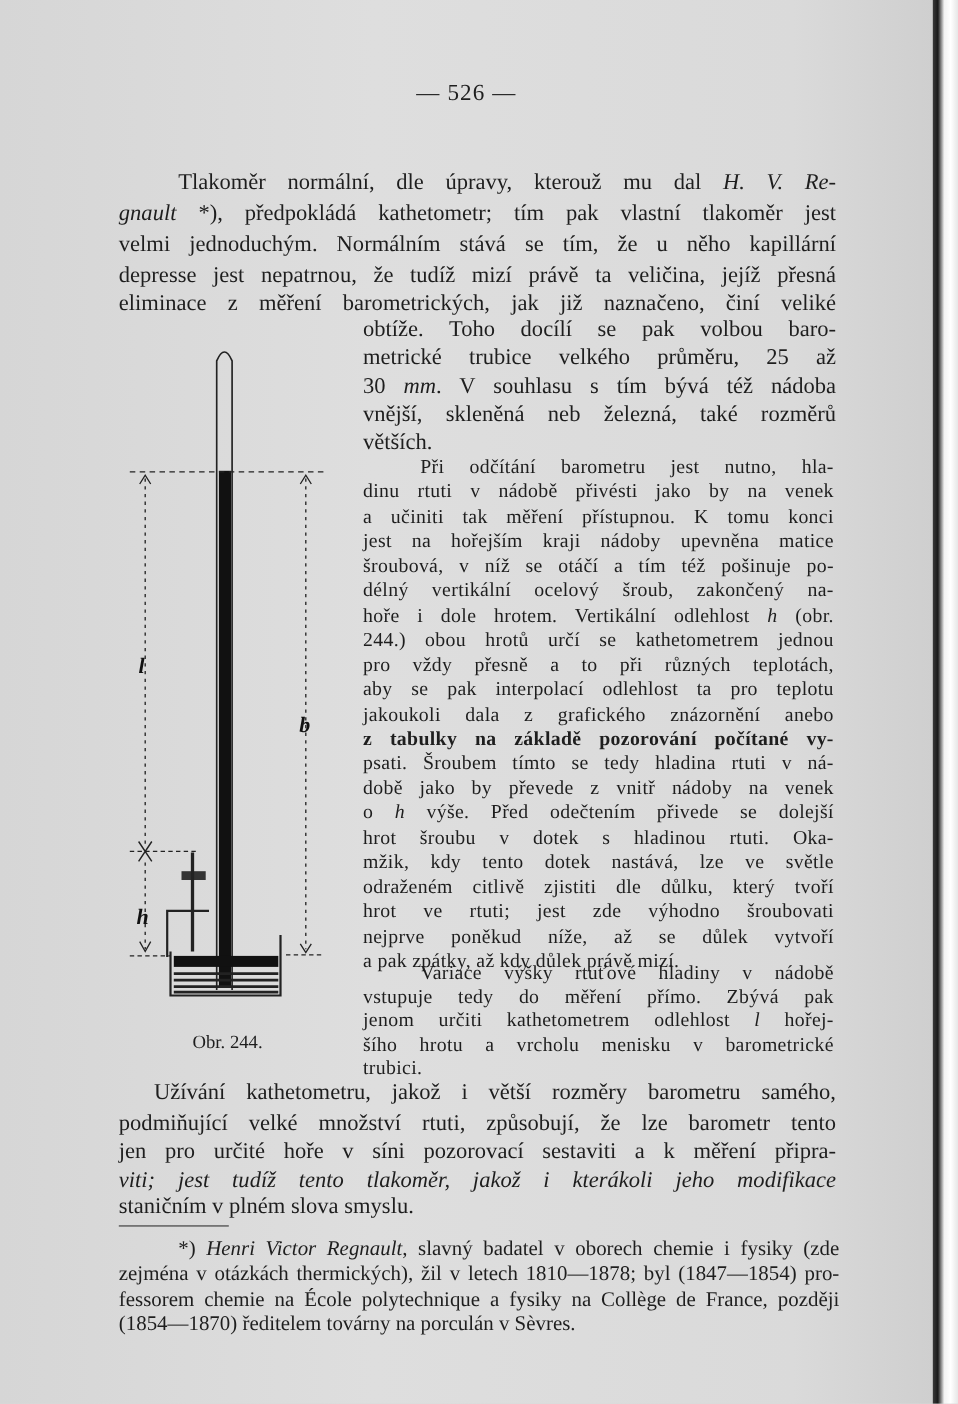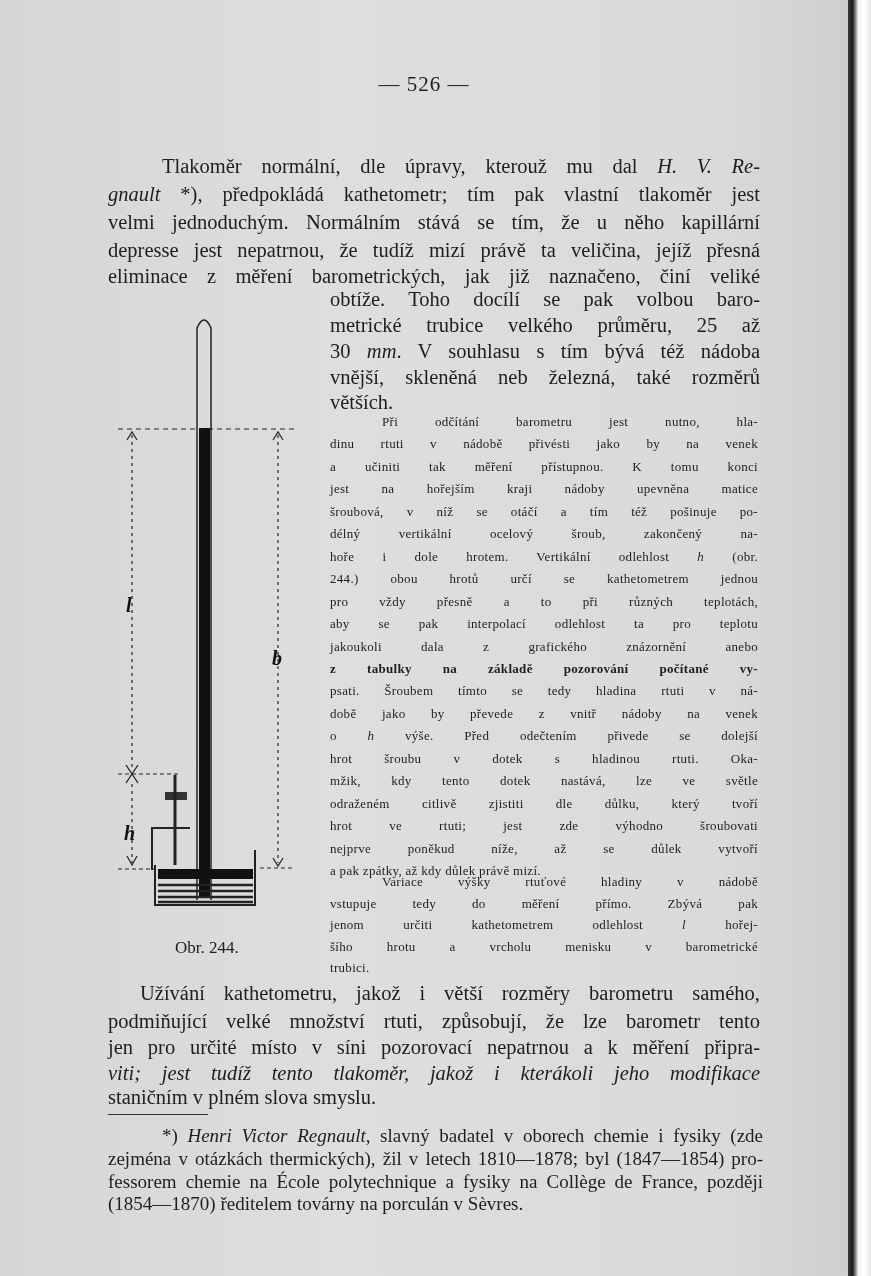--- a/index.html
+++ b/index.html
@@ -30,21 +30,21 @@
   .heading .title {
     font-family:"Liberation Sans", "DejaVu Sans", sans-serif;
     font-weight:bold; font-size:19px; letter-spacing:-0.3px;
   }
   .line {
     position:absolute; white-space:nowrap; font-size:20.5px;
     text-align:justify; text-align-last:justify;
   }
   .full { left:108px; width:652px; }
   .narrow { left:330px; width:430px; }
-  .narrow2 { left:330px; width:428px; font-size:13px; letter-spacing:0.3px; }
+  .narrow2 { left:330px; width:428px; font-size:18px; letter-spacing:0.3px; }
   .it { font-style:italic;margin-top:13px; }
   .foot {
     position:absolute; white-space:nowrap; font-size:19px;
     text-align:justify; text-align-last:justify; left:108px; width:655px;
   }
   .rule { position:absolute; left:108px; top:1114px; width:100px; height:1px; background:#333; }
   .fig { position:absolute; left:100px; top:300px; width:220px; height:670px; }
   .caption { position:absolute; left:175px; top:938px; font-size:17px; }
 </style>
 </head>
@@ -94,21 +94,21 @@
   <div id="p3">
       <div class="line narrow2" style="top: 874px; left: 382px; width: 376px;">Variace výšky rtuťové hladiny v nádobě</div>
       <div class="line narrow2" style="top: 895.5px;">vstupuje tedy do měření přímo. Zbývá pak</div>
       <div class="line narrow2" style="top: 917px;"><span>jenom určiti kathetometrem odlehlost </span><span class="it">l</span><span> hořej-</span></div>
       <div class="line narrow2" style="top: 938.5px;">šího hrotu a vrcholu menisku v barometrické</div>
       <div class="line narrow2" style="top: 960px; text-align-last: left;">trubici.</div>
     </div>
 
   <div class="line full" style="top:982px; left:140px; width:620px;">Užívání kathetometru, jakož i větší rozměry barometru samého,</div>
   <div class="line full" style="top:1010px;">podmiňující velké množství rtuti, způsobují, že lze barometr tento</div>
-  <div class="line full" style="top:1036px;">jen pro určité místo v síni pozorovací nepatrnou a k měření připra-</div>
+  <div class="line full" style="top:1036px;">jen pro určité hoře v síni pozorovací sestaviti a k měření připra-</div>
   <div class="line full" style="top:1062px;font-style:italic;">viti; jest tudíž tento tlakoměr, jakož i kterákoli jeho modifikace</div>
   <div class="line full" style="top:1086px; text-align-last:left;">staničním v plném slova smyslu.</div>
 
   <div class="rule"></div>
 
   <div class="foot" style="top:1125px; left:162px; width:601px;"><span>*) </span><span class="it">Henri Victor Regnault</span><span>, slavný badatel v oborech chemie i fysiky (zde</span></div>
   <div class="foot" style="top:1148px;">zejména v otázkách thermických), žil v letech 1810—1878; byl (1847—1854) pro-</div>
   <div class="foot" style="top:1171px;">fessorem chemie na École polytechnique a fysiky na Collège de France, později</div>
   <div class="foot" style="top:1193px; text-align-last:left;">(1854—1870) ředitelem továrny na porculán v Sèvres.</div>
 

